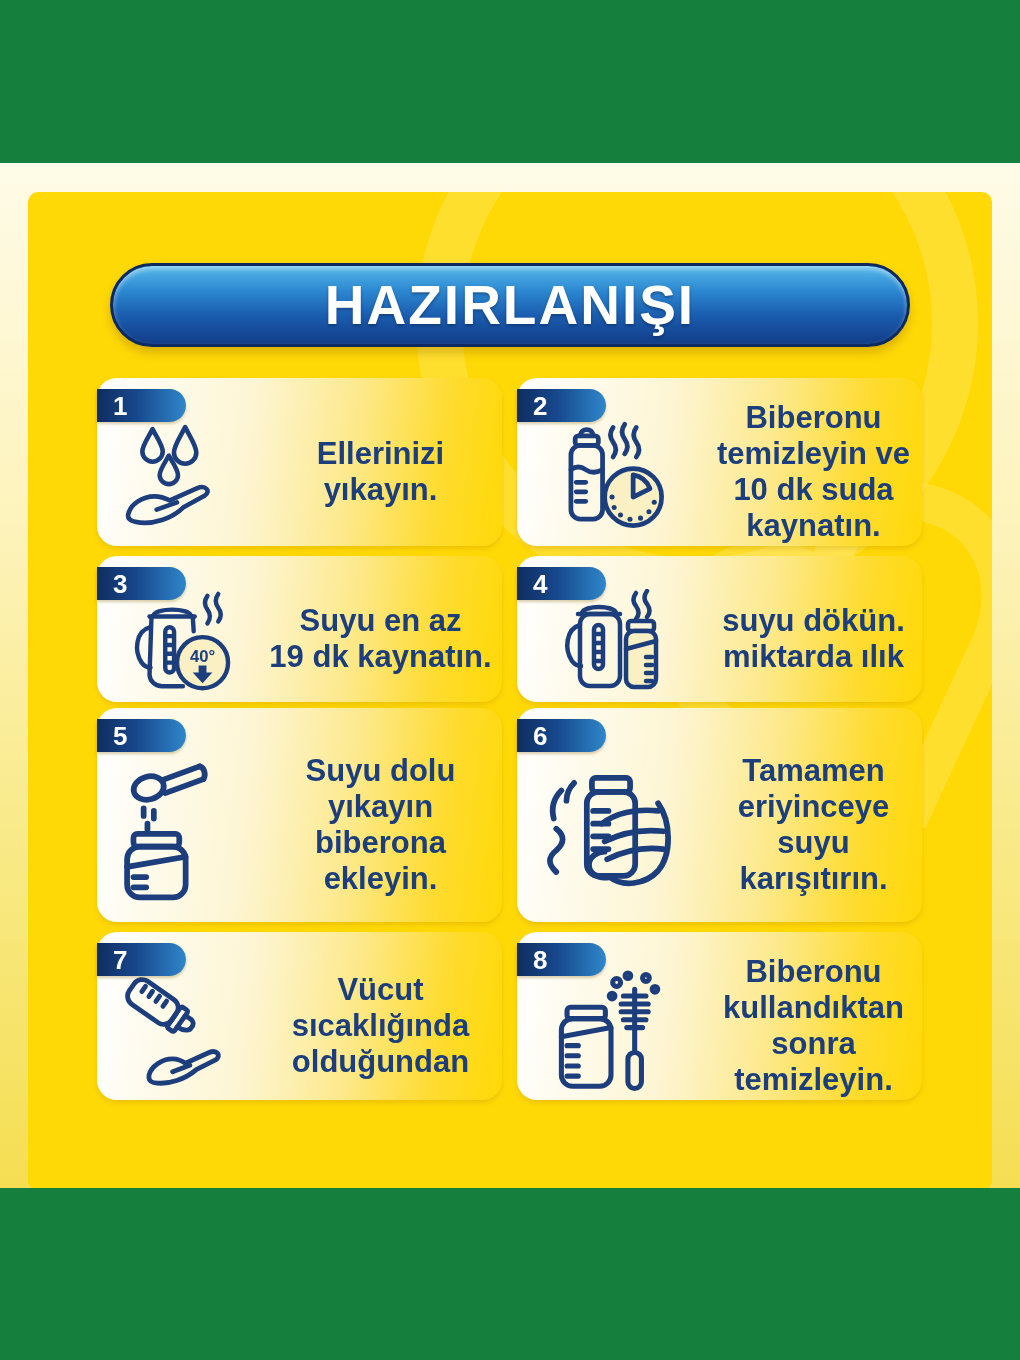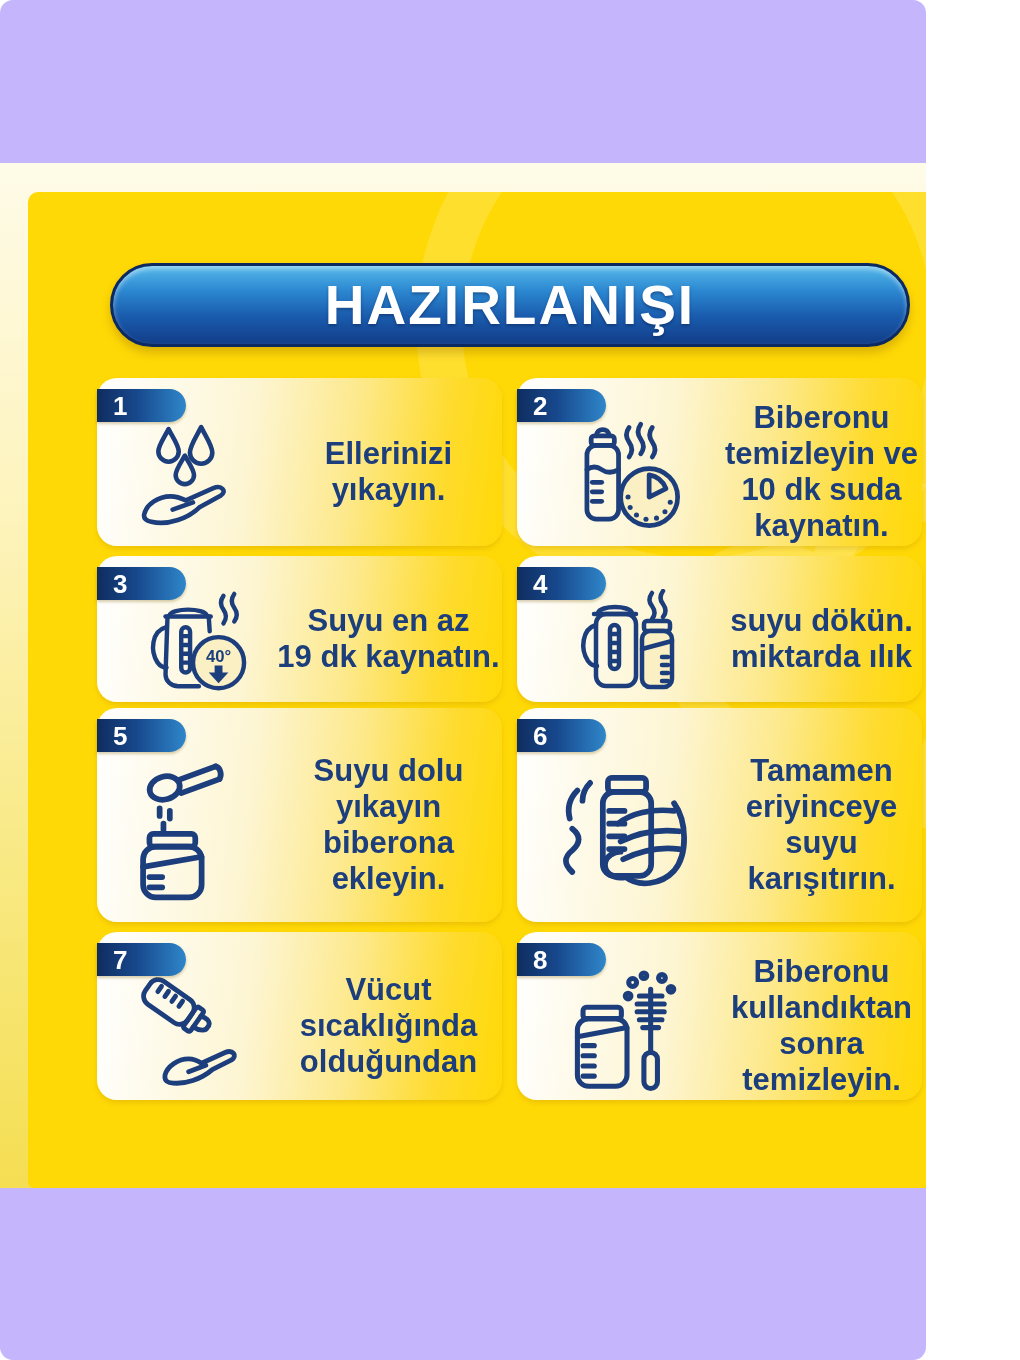--- a/index.html
+++ b/index.html
@@ -1,17 +1,17 @@
 <!DOCTYPE html>
 <html><head>
 <meta charset="utf-8">
 <style>
   html,body{margin:0;padding:0;background:#ffffff;}
-  #app{position:relative;width:926px;height:1360px;background:#c4b5fd;overflow:hidden;
-       font-family:"Liberation Sans", sans-serif;border-radius:13px;}
+  #app{position:relative;width:1020px;height:1360px;background:#15803d;overflow:hidden;
+       font-family:"Liberation Sans", sans-serif;}
 
   
   .frame{position:absolute;left:0;top:163px;width:1020px;height:1025px;
          background:linear-gradient(180deg,#fefbe8 0%,#fdf3bb 35%,#f8e87e 72%,#f5de52 100%);}
 
   
   .panel{position:absolute;left:28px;top:192px;width:964px;height:996px;
          background:#ffd906;border-radius:10px 10px 6px 6px;overflow:hidden;}
   .wm-ring{position:absolute;left:388px;top:-150px;width:470px;height:470px;border-radius:50%;
            border:46px solid rgba(255,255,255,0.16);}
@@ -34,21 +34,21 @@
   .col-left{left:97px;}
   .col-right{left:517px;}
 
   .badge{position:absolute;left:0;top:11px;width:89px;height:33px;
          border-radius:0 17px 17px 0;
          background:linear-gradient(90deg,#0f2d60 0%,#17488d 45%,#2f87ca 100%);
          box-shadow:0 2px 3px rgba(120,90,0,0.3);
          display:flex;align-items:center;padding-left:16px;box-sizing:border-box;}
   .badge span{color:#ffffff;font-size:26px;font-weight:bold;line-height:1;}
 
-  .icon-zone{display:flex;align-items:center;justify-content:center;padding-top:30px;box-sizing:border-box;margin-left:16px;}
+  .icon-zone{display:flex;align-items:center;justify-content:center;padding-top:30px;box-sizing:border-box;}
   .col-left  .icon-zone{width:162px;}
   .col-right .icon-zone{width:188px;}
 
   .text-zone{flex:1;display:flex;flex-direction:column;justify-content:center;
              padding-top:20px;box-sizing:border-box;text-align:center;}
   .ln{color:#1c3e7c;font-size:31px;font-weight:bold;line-height:36px;white-space:nowrap;}
 
   
   .ic .lines{stroke:#1c3e7c;stroke-width:4.5;fill:none;stroke-linecap:round;stroke-linejoin:round;}
   .ic .fill{fill:#1c3e7c;stroke:none;}

